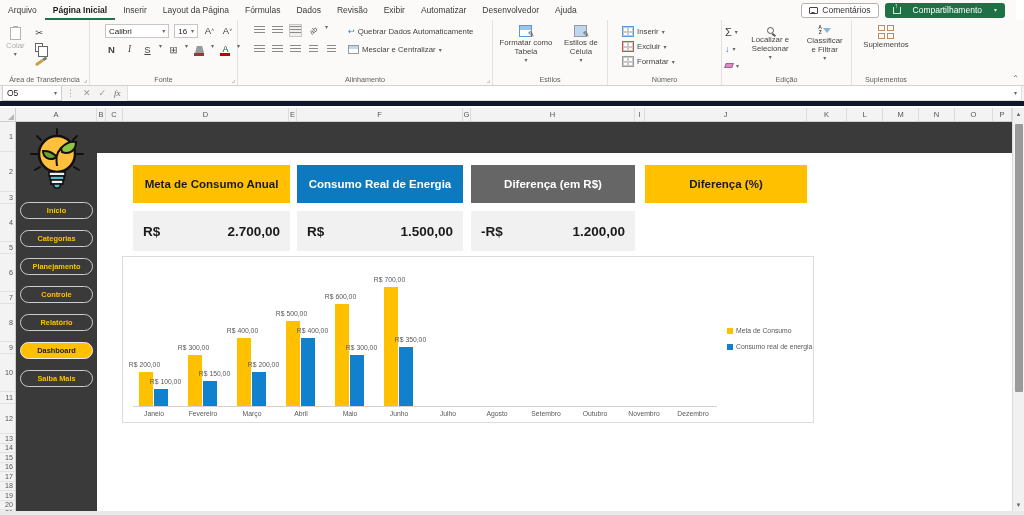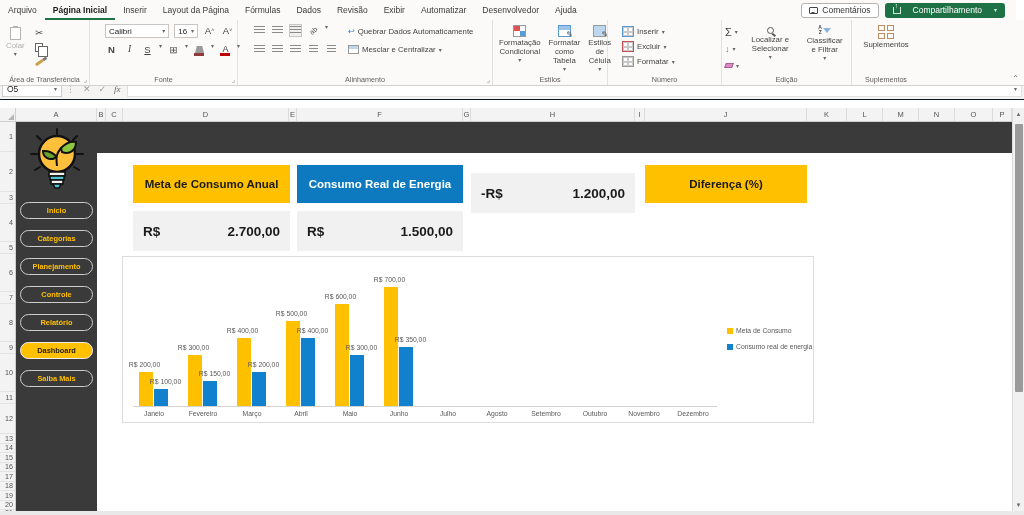--- a/index.html
+++ b/index.html
@@ -70,22 +70,22 @@
   .mag { width:7px; height:7px; border:1.5px solid #555; border-radius:50%; position:relative; }
   .mag::after { content:""; position:absolute; right:-3px; bottom:-2px; width:4px; height:1.5px; background:#555; transform:rotate(38deg); }
   .supico { width:16px; height:14px; display:grid; grid-template-columns:1fr 1fr; grid-template-rows:1fr 1fr; gap:2px; }
   .supico i { border:1.5px solid #bd8e62; }
   .collapse { position:absolute; right:5px; bottom:2px; font-size:8px; color:#666; }
   .wrapbtn { display:flex; align-items:center; gap:3px; font-size:7.8px; color:#444; white-space:nowrap; height:15px; }
   .wrapico { font-size:8px; color:#2b7cd3; }
   .mergeico { width:11px; height:9px; border:1px solid #9a9a9a; background:linear-gradient(#bdd7ee 0 3px, #fff 3px); }
 
   
-  .fbar { position:absolute; top:78px; left:0; right:0; height:22px; background:#f5f4f3;
-    border-bottom:1px solid #0f172a; display:flex; align-items:center; z-index:28; }
+  .fbar { position:absolute; top:84px; left:0; right:0; height:22px; background:#f5f4f3;
+    border-bottom:5px solid #0f172a; display:flex; align-items:center; z-index:28; }
   .namebox { width:60px; height:17px; background:#fff; border:1px solid #d0cecc; margin-left:2px;
     font-size:8.5px; color:#222; display:flex; align-items:center; justify-content:space-between; padding:0 4px; }
   .fico { font-size:9px; color:#9a9a9a; padding:0 4px; }
   .fx { font-style:italic; font-family:"Liberation Serif", serif; color:#666; }
   .finput { flex:1; height:17px; background:#fff; border:1px solid #e2e0de; margin:0 2px 0 2px; position:relative; }
   .finput .chev { position:absolute; right:4px; top:5px; }
 
   
   .colrow { position:absolute; top:108px; left:0; width:1012px; height:14px; background:#f3f3f3;
     border-bottom:1px solid #cfcfcf; display:flex; z-index:27; }
@@ -270,30 +270,20 @@
           <span class="chev">▾</span>
         </div>
       </div>
     </div>
     <div class="rgl">Alinhamento</div>
     <span class="launcher">⌟</span>
   </div>
 
 
   <div class="rgroup" style="width:115px; display:flex; gap:2px;">
-    <div class="bigbtn">
-      <span class="cfico">
-          <i></i>
-          <i></i>
-          <i></i>
-          <i></i>
-        </span>
-      <span class="bbl">Formatação Condicional</span>
-      <span class="chev">▾</span>
-    </div>
     <div class="bigbtn">
       <span class="tblico">
           <span class="pencil">✎</span>
         </span>
       <span class="bbl">Formatar como Tabela</span>
       <span class="chev">▾</span>
     </div>
     <div class="bigbtn">
       <span class="styico">
           <span class="pencil">✎</span>
@@ -485,20 +475,21 @@
         </div>
       </div>
       <div class="card" style="left: 297px; width: 166px;">
         <div class="card-h" style="background: rgb(13, 122, 192); color: rgb(255, 255, 255);">Consumo Real de Energia</div>
         <div class="card-v">
           <span>R$</span>
           <span>1.500,00</span>
         </div>
       </div>
       <div class="card" style="left: 471px; width: 164px;">
+        <div class="card-h" style="background: rgb(102, 102, 102); color: rgb(255, 255, 255);">Diferença (em R$)</div>
         <div class="card-v">
           <span>-R$</span>
           <span>1.200,00</span>
         </div>
       </div>
       <div class="card" style="left: 645px; width: 162px;">
         <div class="card-h" style="background: rgb(255, 192, 0); color: rgb(26, 26, 26);">Diferença (%)</div>
       </div>
     </div>
   <div class="chart" id="chart">

